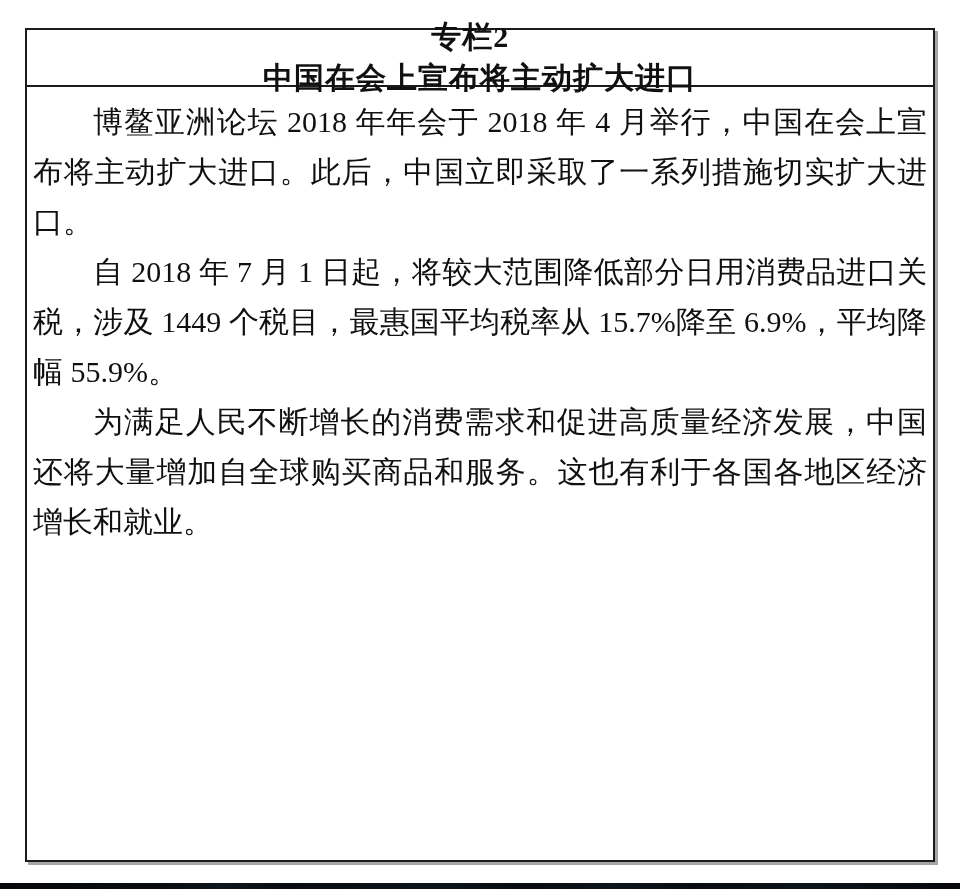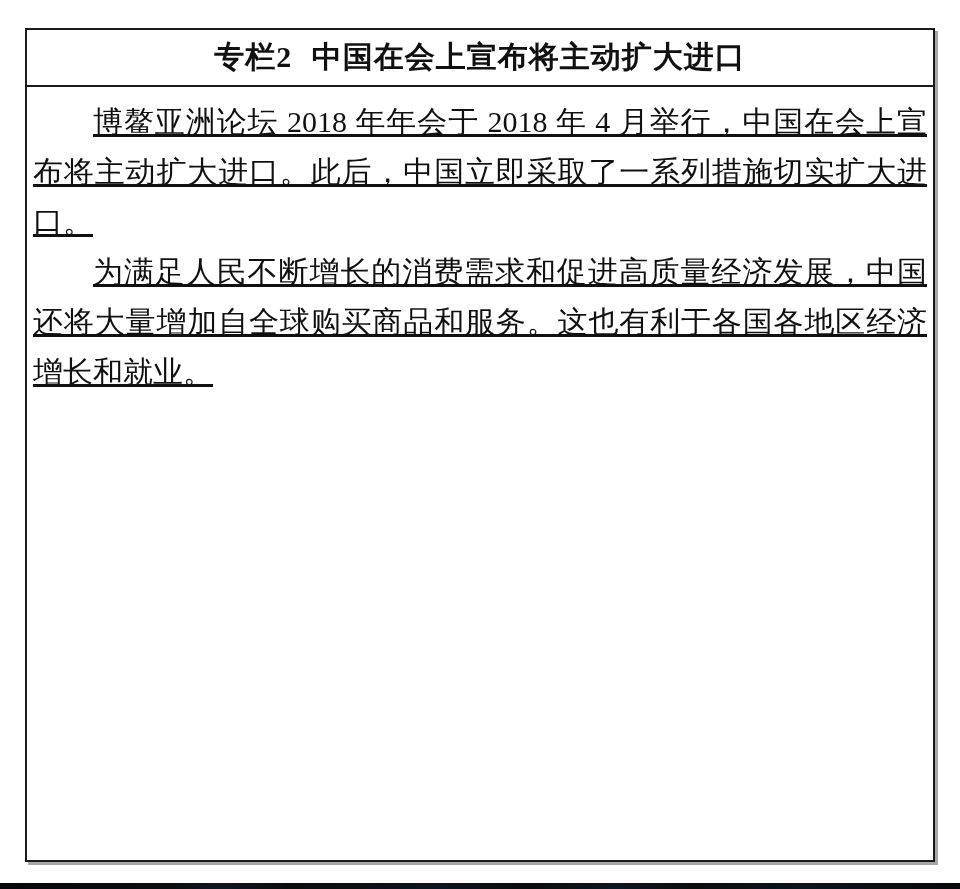--- a/index.html
+++ b/index.html
@@ -30,34 +30,34 @@
     height: 55px;
     box-sizing: content-box;
     border-bottom: 2px solid #1b1b1b;
     display: flex;
     align-items: center;
     justify-content: center;
     font-weight: bold;
     font-size: 30px;
     letter-spacing: 1px;
     white-space: nowrap;
+    flex-direction: column;
   }
   .box-label {
     margin-right: 0.65em;
   }
   .panel-body {
     padding: 10px 6px 0 6px;
     font-size: 30px;
     line-height: 50px;
     text-align: justify;
   }
   .panel-body p {
     margin: 0;
     text-indent: 2em;
-    text-decoration: underline;
   }
   .bottom-bar {
     position: absolute;
     left: 0;
     bottom: 0;
     width: 960px;
     height: 6px;
     background: linear-gradient(90deg,
       #05070a 0%, #0a0d10 18%, #0e161d 23%, #090c0f 30%,
       #0c141b 46%, #080b0e 55%, #0d161d 64%, #090c0f 72%,
@@ -67,18 +67,19 @@
 </head>
 <body>
 
 <div class="panel">
   <div class="panel-header">
     <span class="box-label">专栏2</span>
     <span class="box-title">中国在会上宣布将主动扩大进口</span>
   </div>
   <div class="panel-body">
     <p>博鳌亚洲论坛 2018 年年会于 2018 年 4 月举行，中国在会上宣布将主动扩大进口。此后，中国立即采取了一系列措施切实扩大进口。</p>
+    <p>自 2018 年 7 月 1 日起，将较大范围降低部分日用消费品进口关税，涉及 1449 个税目，最惠国平均税率从 15.7%降至 6.9%，平均降幅 55.9%。</p>
     <p>为满足人民不断增长的消费需求和促进高质量经济发展，中国还将大量增加自全球购买商品和服务。这也有利于各国各地区经济增长和就业。</p>
 
   </div>
 </div>
 
 <div class="bottom-bar"></div>
 
 </body></html>

